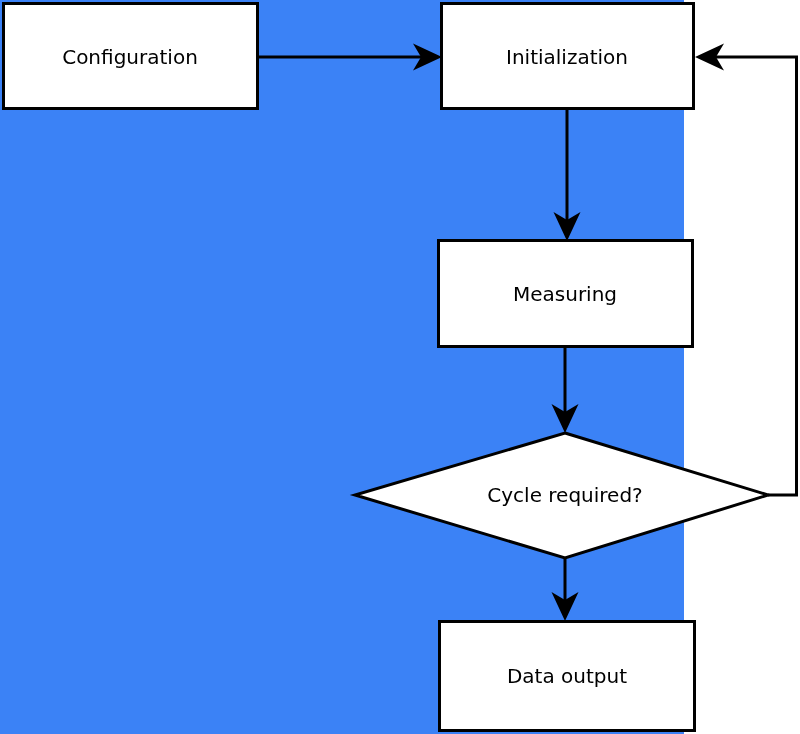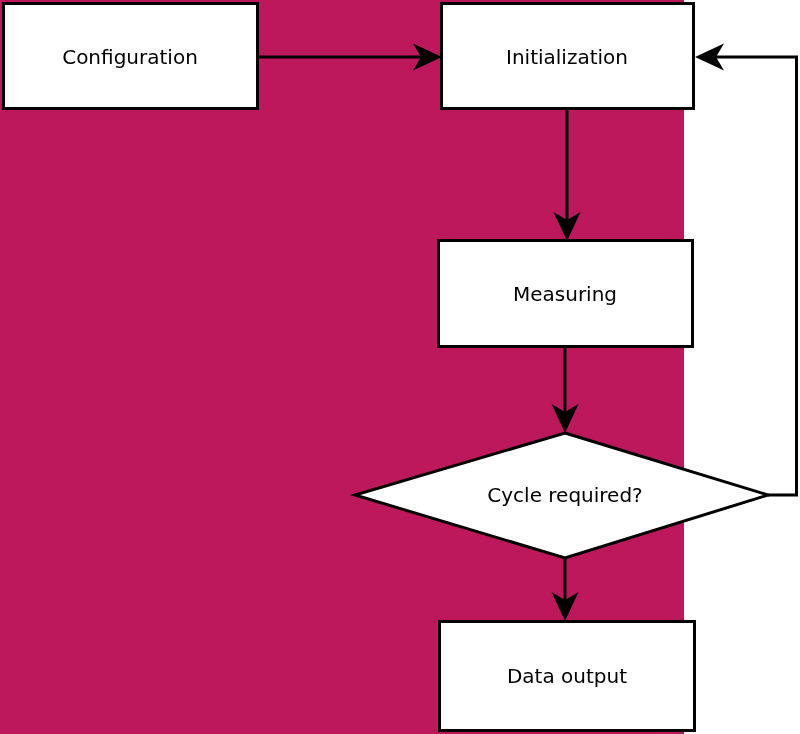--- a/index.html
+++ b/index.html
@@ -4,21 +4,21 @@
 <style>
   html, body {
     margin: 0;
     padding: 0;
     background: #ffffff;
   }
   .canvas {
     position: relative;
     width: 684px;
     height: 734px;
-    background: #be185d;
+    background: #3b82f6;
     font-family: "DejaVu Sans", "Liberation Sans", sans-serif;
   }
   svg { display: block; }
   .node-shape {
     fill: #ffffff;
     stroke: #000000;
     stroke-width: 3;
   }
   .edge {
     fill: none;

